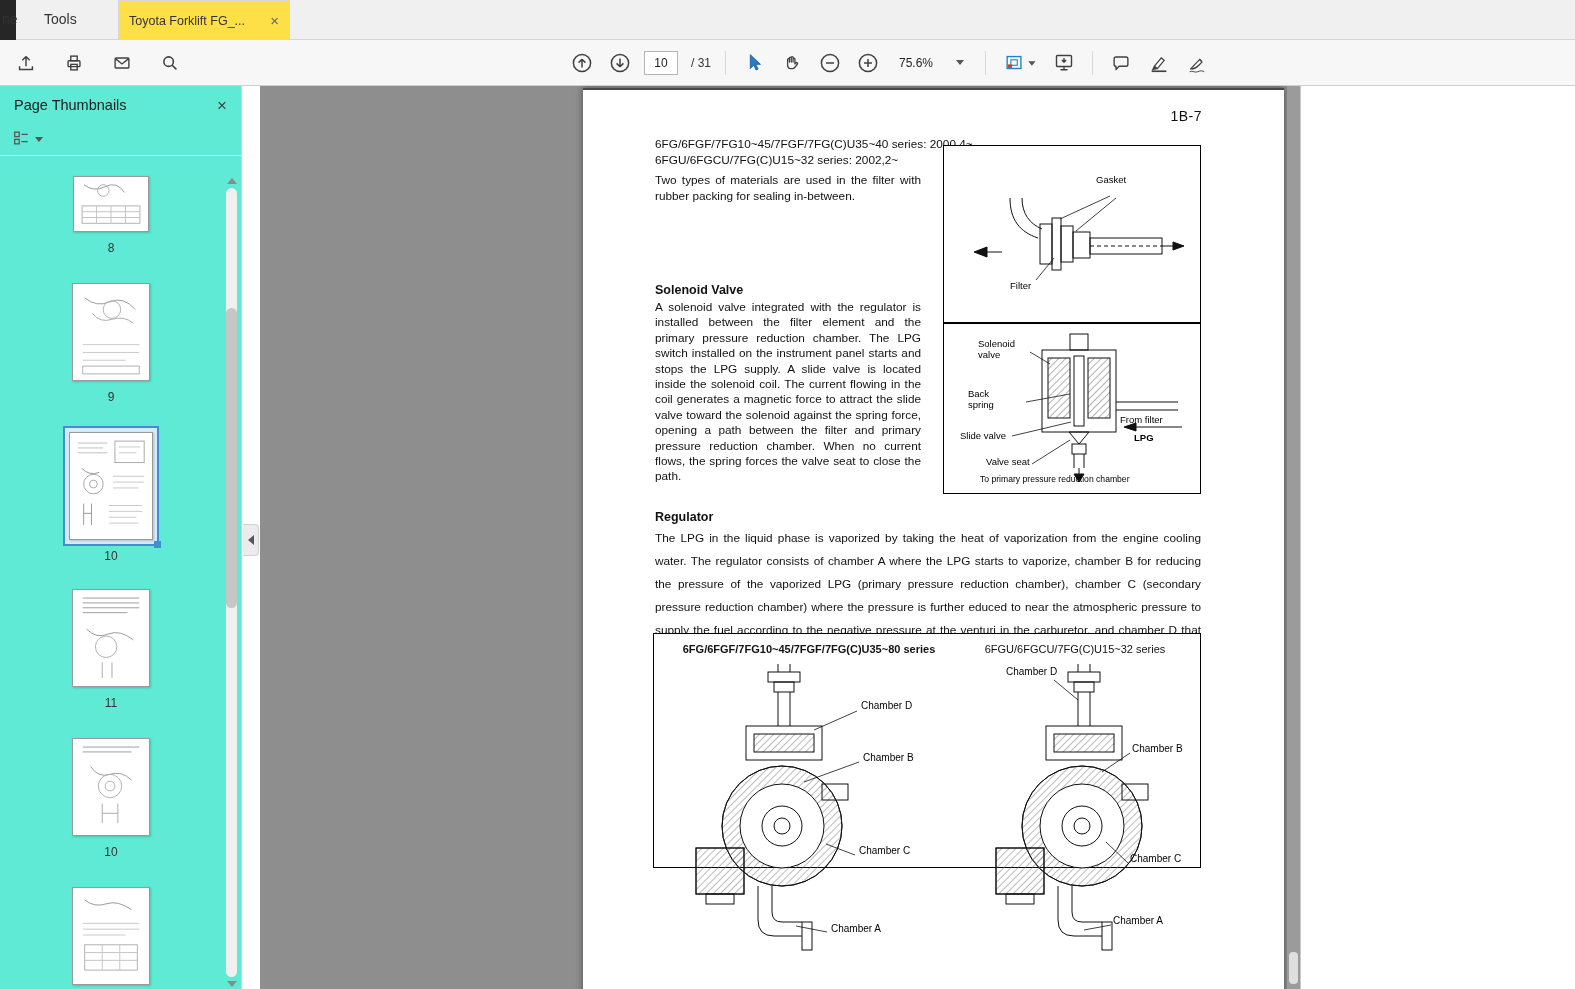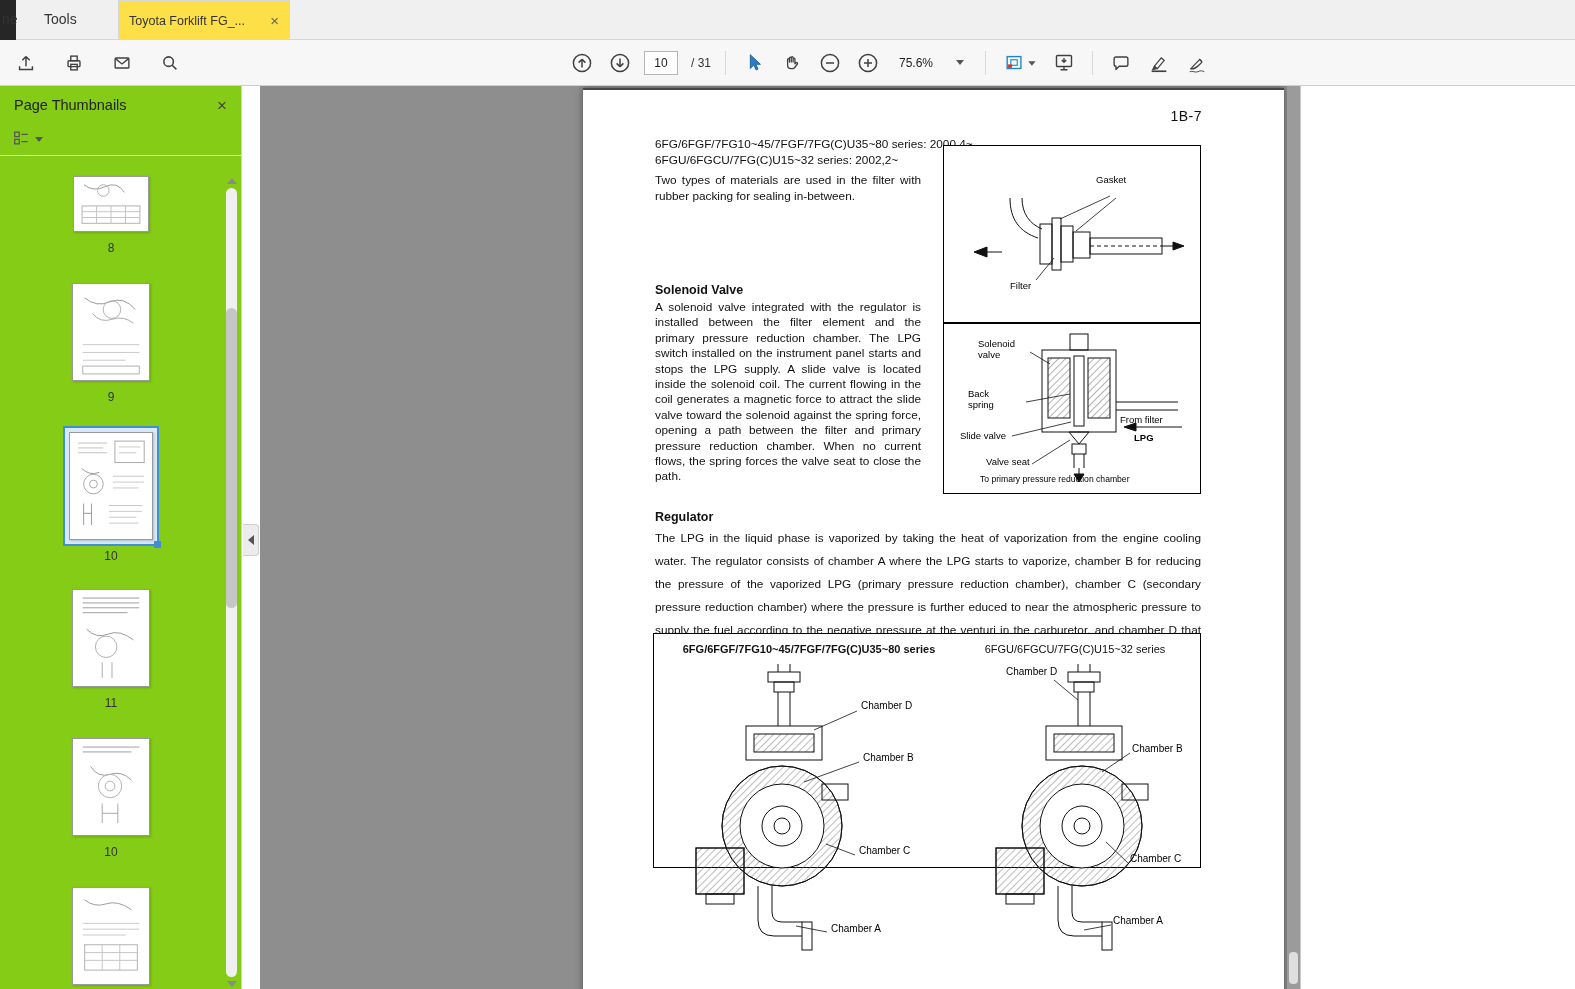--- a/index.html
+++ b/index.html
@@ -24,21 +24,21 @@
   .tbtn{width:28px;height:28px;display:flex;align-items:center;justify-content:center;border-radius:3px;cursor:pointer}
   .sep{width:1px;height:24px;background:#d8d8d8;margin:0 4px}
   .page-input{width:34px;height:24px;border:1px solid #b5b5b5;background:#fff;text-align:center;
     font-size:12px;color:#222;font-family:"Liberation Sans",sans-serif}
   .page-total{font-size:12px;color:#333;margin-left:3px;white-space:nowrap}
   .zoom-box{display:flex;align-items:center;gap:23px;padding:4px 7px;cursor:pointer;border-radius:3px}
   .zoom-label{font-size:12px;color:#222}
   .caret-down{width:0;height:0;border-left:4px solid transparent;border-right:4px solid transparent;border-top:5px solid #555}
 
   
-  .sidepanel{position:absolute;left:0;top:86px;width:242px;height:903px;background:#84cc16;border-right:1px solid #d2d2d2}
+  .sidepanel{position:absolute;left:0;top:86px;width:242px;height:903px;background:#5eead4;border-right:1px solid #d2d2d2}
   .sp-header{height:38px;display:flex;align-items:center;padding:0 14px;font-size:14.5px;color:#222}
   .sp-close{margin-left:auto;font-size:17px;color:#444;cursor:pointer;line-height:1}
   .sp-tools{height:32px;display:flex;align-items:center;padding:0 12px;gap:5px;border-bottom:1px solid #e3e3e3}
   .thumb-list{position:absolute;left:0;top:78px;width:222px;bottom:0;overflow:hidden;
     display:flex;flex-direction:column;align-items:center;padding-top:8px}
   .thumb{display:flex;flex-direction:column;align-items:center;cursor:pointer}
   .imgwrap{padding:4px;position:relative}
   .thumb .img{background:#fff;border:1px solid #9a9a9a;box-shadow:1px 1px 2px rgba(0,0,0,.18);display:block}
   .thumb .num{margin-top:5px;font-size:12px;color:#333}
   .thumb.selected .imgwrap{background:#d7e9fb;outline:2px solid #3f8ed6}
@@ -331,21 +331,21 @@
 <div class="collapse-handle">
   <span class="tri-left"></span>
 </div>
 
 <div class="docarea">
 
   <div class="page">
     <div class="page-ref">1B-7</div>
 
     <div class="series-block">
-      <div>6FG/6FGF/7FG10~45/7FGF/7FG(C)U35~80 series: 2000,4~</div>
+      <div>6FG/6FGF/7FG10~45/7FGF/7FG(C)U35~40 series: 2000,4~</div>
       <div>6FGU/6FGCU/7FG(C)U15~32 series: 2002,2~</div>
     </div>
     <div class="intro-text">Two types of materials are used in the filter with rubber packing for sealing in-between.</div>
 
     <div class="figbox fig-filter">
       <svg width="255" height="175" viewBox="0 0 255 175">
         <g fill="none" stroke="#111" stroke-width="1">
           <path d="M42 106 h16"></path>
             <polygon points="30,106 43,101 43,111" fill="#111"></polygon>
           <path d="M66 52 c0 22 10 34 28 40"></path>

